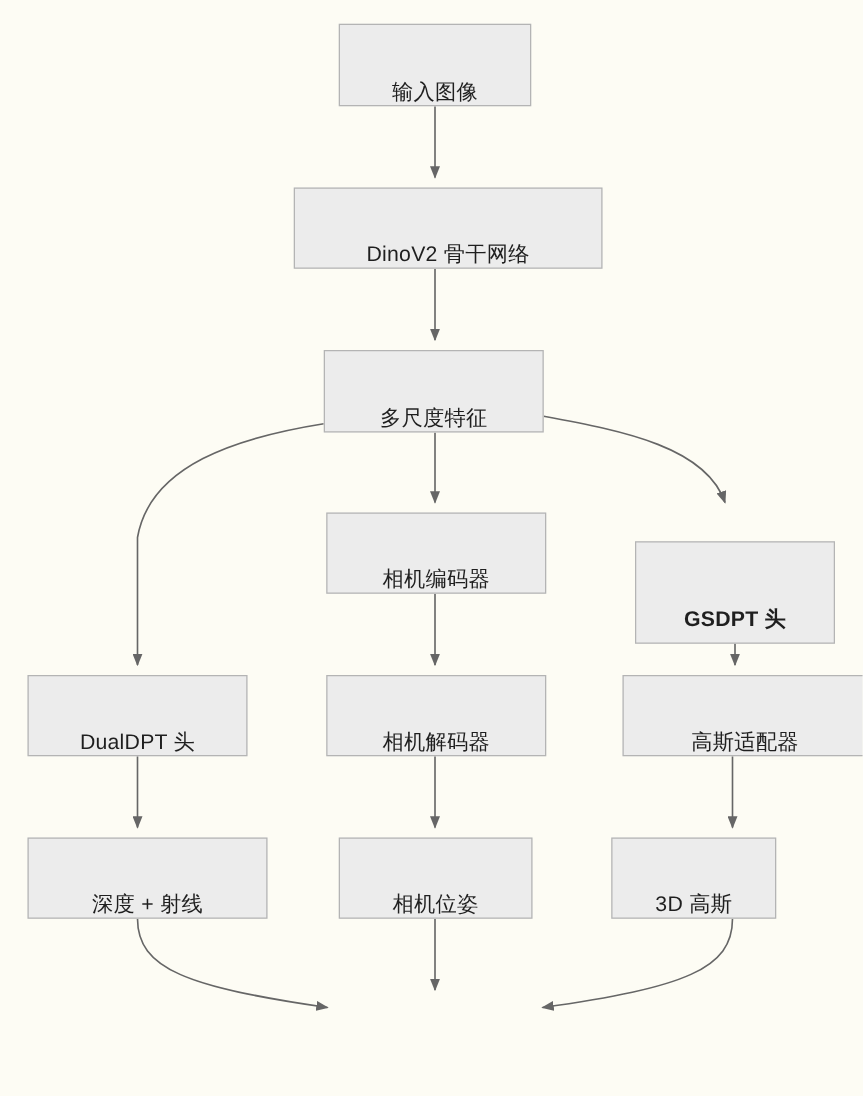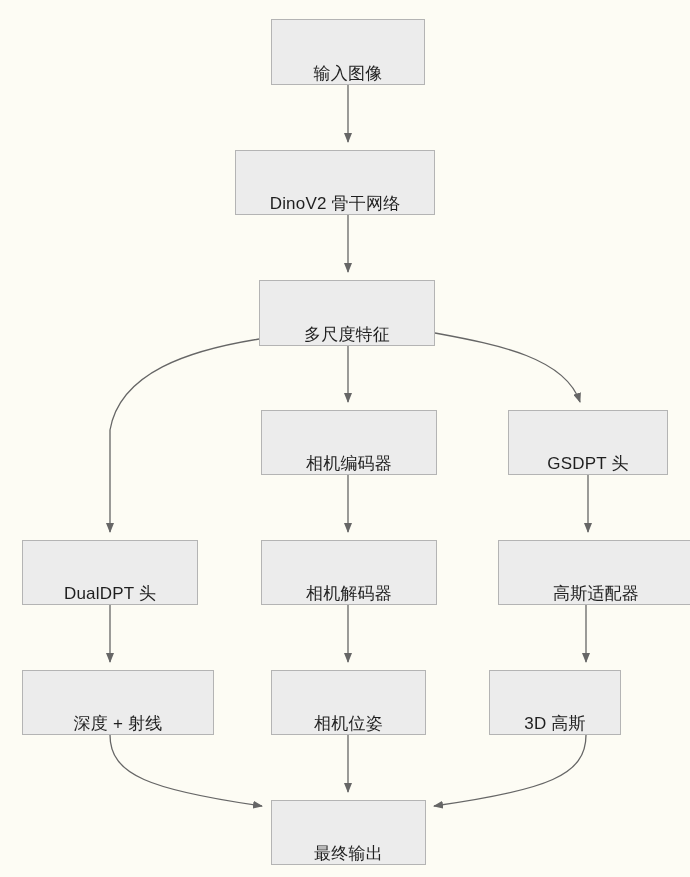--- a/index.html
+++ b/index.html
@@ -82,33 +82,33 @@
 
     <path d="M348,735 L348,792" fill="none" stroke="#666666" stroke-width="1.3" marker-end="url(#arrowhead)"></path>
 
     <path d="M586,735 C586,775 548,790 434,806" fill="none" stroke="#666666" stroke-width="1.3" marker-end="url(#arrowhead)"></path>
   </svg>
 
   <div class="node" style="left:271px;top:19px;width:154px;height:66px;">
     <span class="node-label">输入图像</span>
   </div>
 
-  <div class="node" style="left:235px;top:150px;width:200px;height:65px;">
+  <div class="node" style="left:235px;top:150px;width:247px;height:65px;">
     <span class="node-label">DinoV2 骨干网络</span>
   </div>
 
   <div class="node" style="left:259px;top:280px;width:176px;height:66px;">
     <span class="node-label">多尺度特征</span>
   </div>
 
   <div class="node" style="left:261px;top:410px;width:176px;height:65px;">
     <span class="node-label">相机编码器</span>
   </div>
 
-  <div class="node" style="left:508px;top:410px;width:160px;height:65px;">
+  <div class="node" style="left:508px;top:433px;width:160px;height:82px;font-weight:bold;">
     <span class="node-label">GSDPT 头</span>
   </div>
 
   <div class="node" style="left:22px;top:540px;width:176px;height:65px;">
     <span class="node-label">DualDPT 头</span>
   </div>
 
   <div class="node" style="left:261px;top:540px;width:176px;height:65px;">
     <span class="node-label">相机解码器</span>
   </div>
@@ -122,17 +122,14 @@
   </div>
 
   <div class="node" style="left:271px;top:670px;width:155px;height:65px;">
     <span class="node-label">相机位姿</span>
   </div>
 
   <div class="node" style="left:489px;top:670px;width:132px;height:65px;">
     <span class="node-label">3D 高斯</span>
   </div>
 
-  <div class="node" style="left:271px;top:800px;width:155px;height:65px;">
-    <span class="node-label">最终输出</span>
-  </div>
 
 </div>
 
 </body></html>

